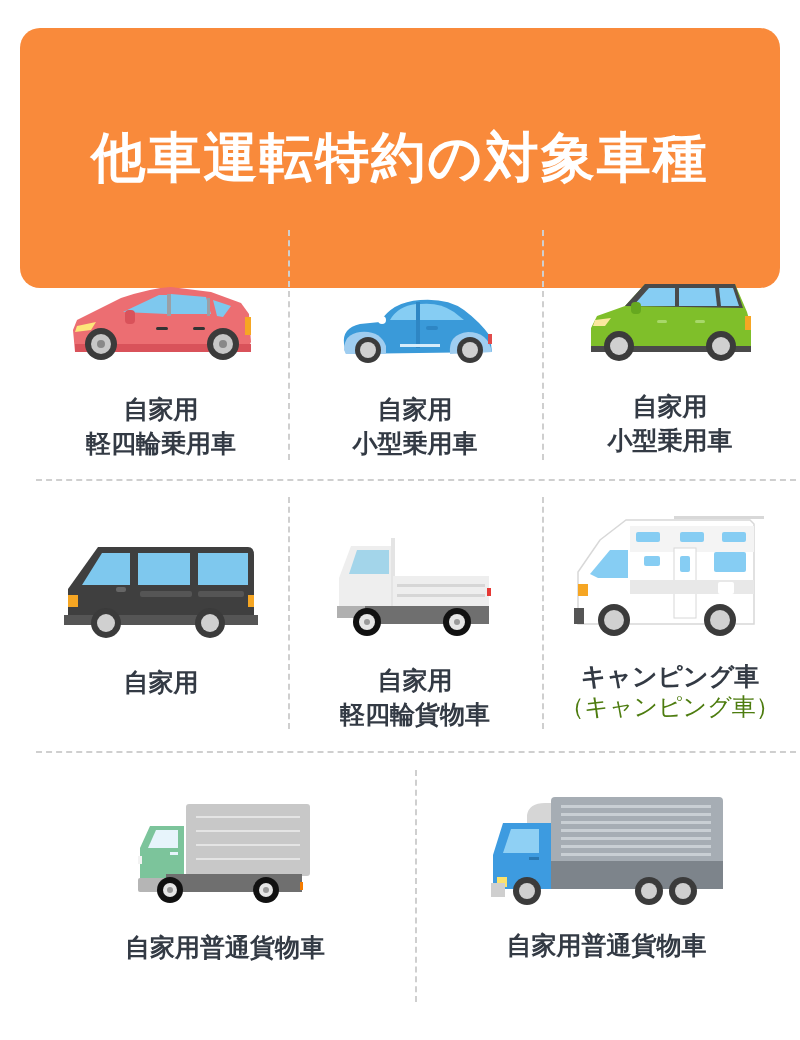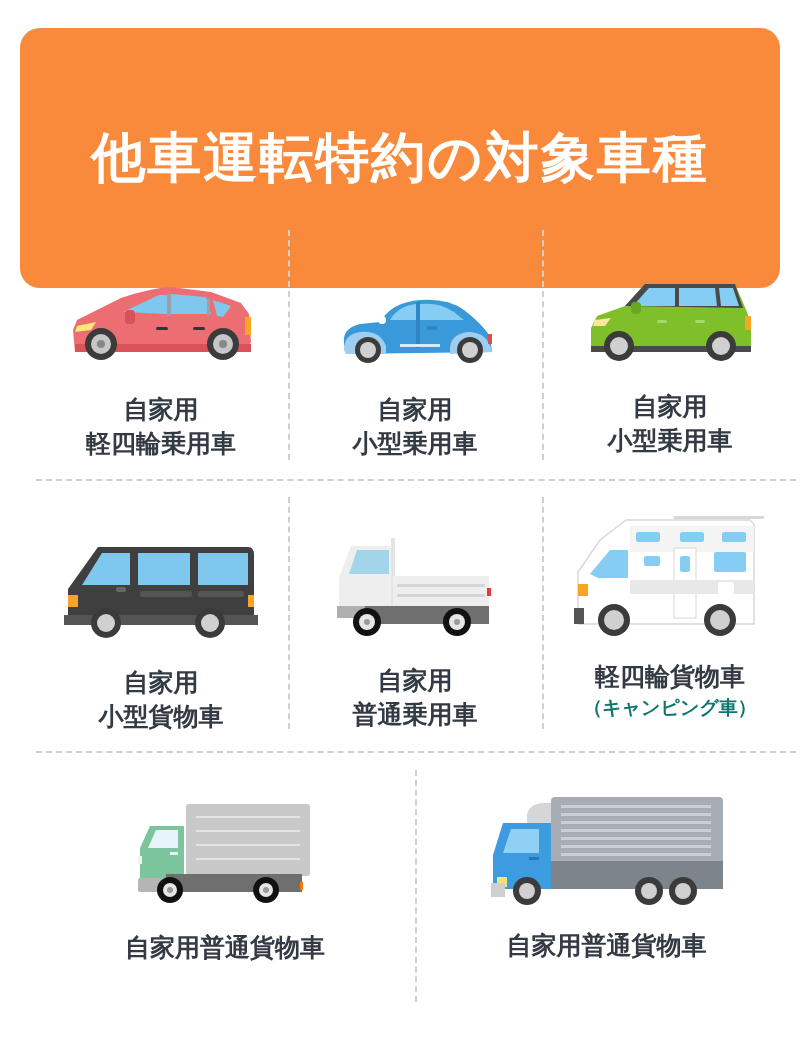--- a/index.html
+++ b/index.html
@@ -18,21 +18,21 @@
   .grid { position: absolute; left: 16px; top: 0; width: 800px; height: 1040px; }
 
   .hline { position: absolute; height: 0; border-top: 2px dashed #cfcfcf; }
   .vline { position: absolute; width: 0; border-left: 2px dashed #cfcfcf; }
 
   .cell { position: absolute; display: flex; flex-direction: column; align-items: center; }
   .cell svg { display: block; }
   .label {
     text-align: center; font-weight: bold; font-size: 25px; line-height: 34px; color: #333a44;
   }
-  .sub { text-align: center; font-size: 19px; line-height: 26px; color: #0f766e; font-weight: bold; }
+  .sub { text-align: center; font-size: 24px; line-height: 26px; color: #4d7c0f; font-weight: normal; }
 </style>
 </head>
 <body>
 
 <div class="header">
   <h1>他車運転特約の対象車種</h1>
 </div>
 
 <div class="grid">
 
@@ -134,21 +134,20 @@
       <rect x="184" y="50" width="6" height="12" fill="#f6a623"></rect>
       <rect x="0" y="70" width="194" height="10" fill="#555"></rect>
       <circle cx="42" cy="78" r="15" fill="#3b3b3b"></circle>
         <circle cx="42" cy="78" r="9" fill="#d0d0d0"></circle>
       <circle cx="146" cy="78" r="15" fill="#3b3b3b"></circle>
         <circle cx="146" cy="78" r="9" fill="#d0d0d0"></circle>
     </svg>
     <div style="height:26px"></div>
     <div class="label">
       <div>自家用</div>
-      <div>小型貨物車</div>
     </div>
   </div>
 
   <div class="cell" style="left:274px; top:538px; width:250px;">
     <svg width="160" height="100" viewBox="0 0 160 100">
       <path d="M4 40 L16 8 L58 8 L58 70 L4 70 Z" fill="#eeeeee"></path>
       <rect x="56" y="0" width="4" height="70" fill="#e4e4e4"></rect>
       <path d="M14 36 L22 12 L54 12 L54 36 Z" fill="#a3d5ea"></path>
       <rect x="58" y="38" width="96" height="32" fill="#eeeeee"></rect>
       <rect x="62" y="46" width="88" height="3" fill="#d6d6d6"></rect>
@@ -159,21 +158,21 @@
       <circle cx="32" cy="84" r="14" fill="#111"></circle>
         <circle cx="32" cy="84" r="8" fill="#e6e6e6"></circle>
         <circle cx="32" cy="84" r="3" fill="#999"></circle>
       <circle cx="122" cy="84" r="14" fill="#111"></circle>
         <circle cx="122" cy="84" r="8" fill="#e6e6e6"></circle>
         <circle cx="122" cy="84" r="3" fill="#999"></circle>
     </svg>
     <div style="height:26px"></div>
     <div class="label">
       <div>自家用</div>
-      <div>普通乗用車</div>
+      <div>軽四輪貨物車</div>
     </div>
   </div>
 
   <div class="cell" style="left:528px; top:512px; width:252px;">
     <svg width="200" height="128" viewBox="0 0 200 128">
       <path d="M30 28 L56 8 L180 8 L184 12 L184 112 L8 112 L8 60 Z" fill="#ffffff" stroke="#d8d8d8" stroke-width="1.5"></path>
       <rect x="60" y="14" width="124" height="26" fill="#f4f4f4"></rect>
       <rect x="66" y="20" width="24" height="10" rx="2" fill="#86cdf3"></rect>
       <rect x="110" y="20" width="24" height="10" rx="2" fill="#86cdf3"></rect>
       <rect x="152" y="20" width="24" height="10" rx="2" fill="#86cdf3"></rect>
@@ -187,21 +186,21 @@
       <rect x="8" y="72" width="10" height="12" fill="#f6a623"></rect>
       <rect x="4" y="96" width="10" height="16" fill="#555"></rect>
       <circle cx="44" cy="108" r="16" fill="#3b3b3b"></circle>
         <circle cx="44" cy="108" r="10" fill="#d0d0d0"></circle>
       <circle cx="150" cy="108" r="16" fill="#3b3b3b"></circle>
         <circle cx="150" cy="108" r="10" fill="#d0d0d0"></circle>
       <rect x="104" y="4" width="90" height="3" fill="#d8d8d8"></rect>
     </svg>
     <div style="height:20px"></div>
     <div class="label">
-      <div>軽四輪貨物車</div>
+      <div>キャンピング車</div>
     </div>
     <div class="sub">（キャンピング車）</div>
   </div>
 
   <div class="cell" style="left:20px; top:800px; width:378px;">
     <svg width="175" height="105" viewBox="0 0 175 105">
       <rect x="48" y="4" width="124" height="72" rx="3" fill="#c8c8c8"></rect>
       <rect x="58" y="16" width="104" height="2" fill="#e4e4e4"></rect>
       <rect x="58" y="30" width="104" height="2" fill="#e4e4e4"></rect>
       <rect x="58" y="44" width="104" height="2" fill="#e4e4e4"></rect>

